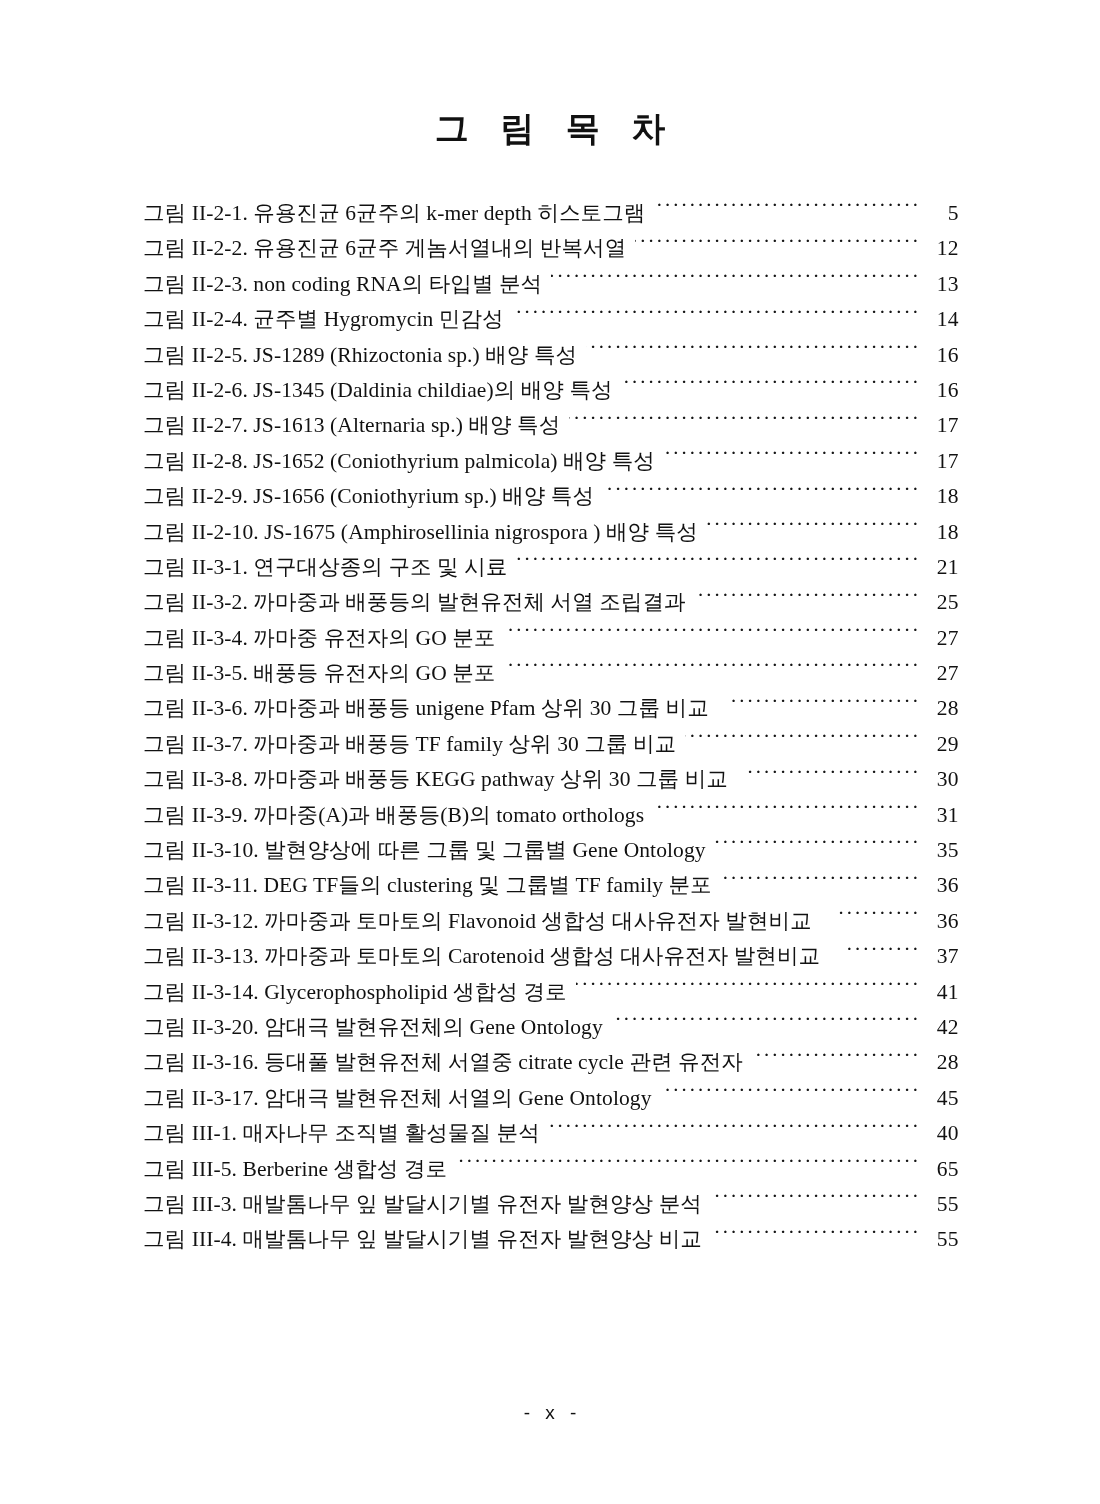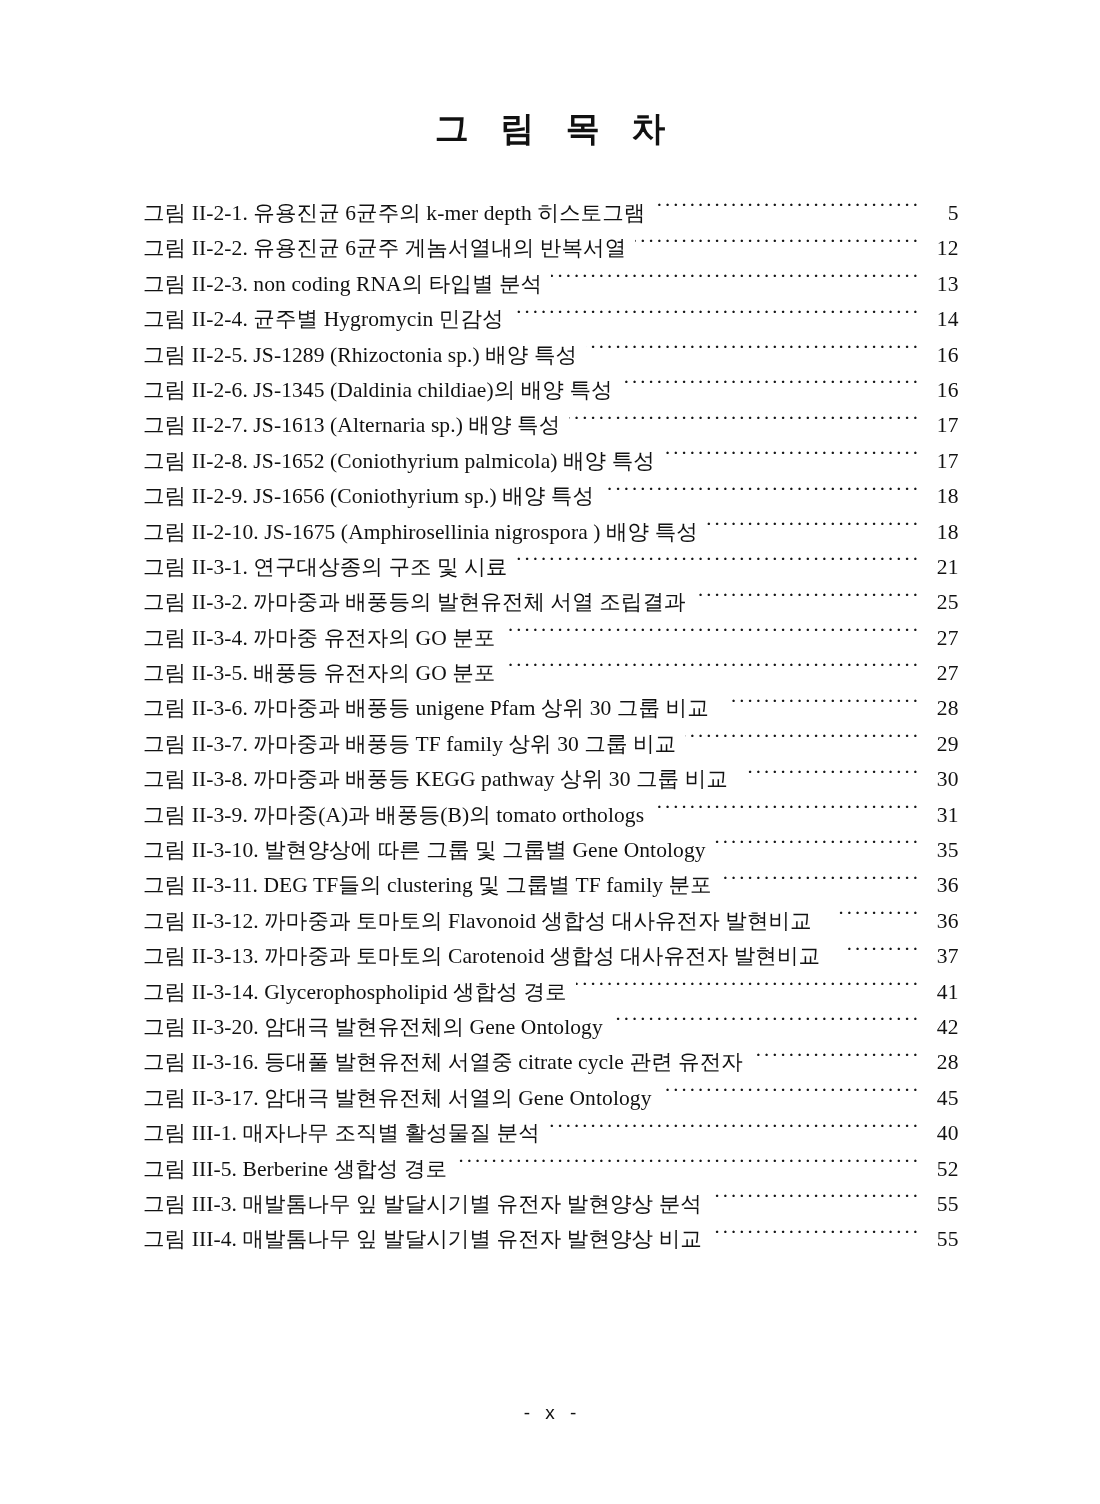--- a/index.html
+++ b/index.html
@@ -249,21 +249,21 @@
         <span class="entry-page">45</span>
       </div>
       <div class="toc-entry">
         <span class="entry-label">그림 III-1. 매자나무 조직별 활성물질 분석</span>
         <span class="entry-leader"></span>
         <span class="entry-page">40</span>
       </div>
       <div class="toc-entry">
         <span class="entry-label">그림 III-5. Berberine 생합성 경로</span>
         <span class="entry-leader"></span>
-        <span class="entry-page">52</span>
+        <span class="entry-page">65</span>
       </div>
       <div class="toc-entry">
         <span class="entry-label">그림 III-3. 매발톰나무 잎 발달시기별 유전자 발현양상 분석</span>
         <span class="entry-leader"></span>
         <span class="entry-page">55</span>
       </div>
       <div class="toc-entry">
         <span class="entry-label">그림 III-4. 매발톰나무 잎 발달시기별 유전자 발현양상 비교</span>
         <span class="entry-leader"></span>
         <span class="entry-page">55</span>

